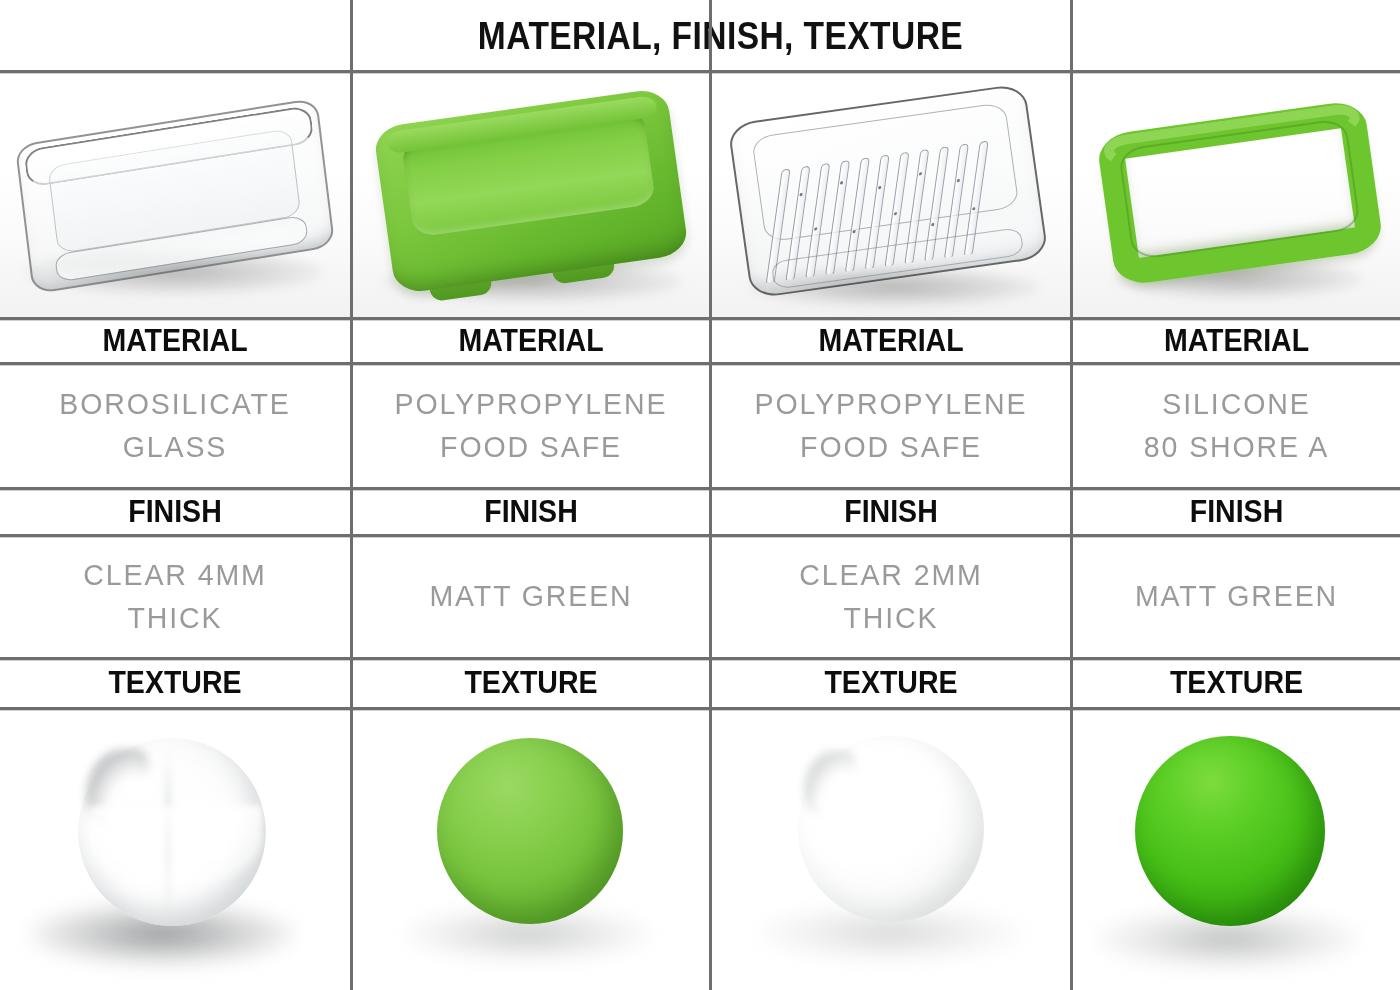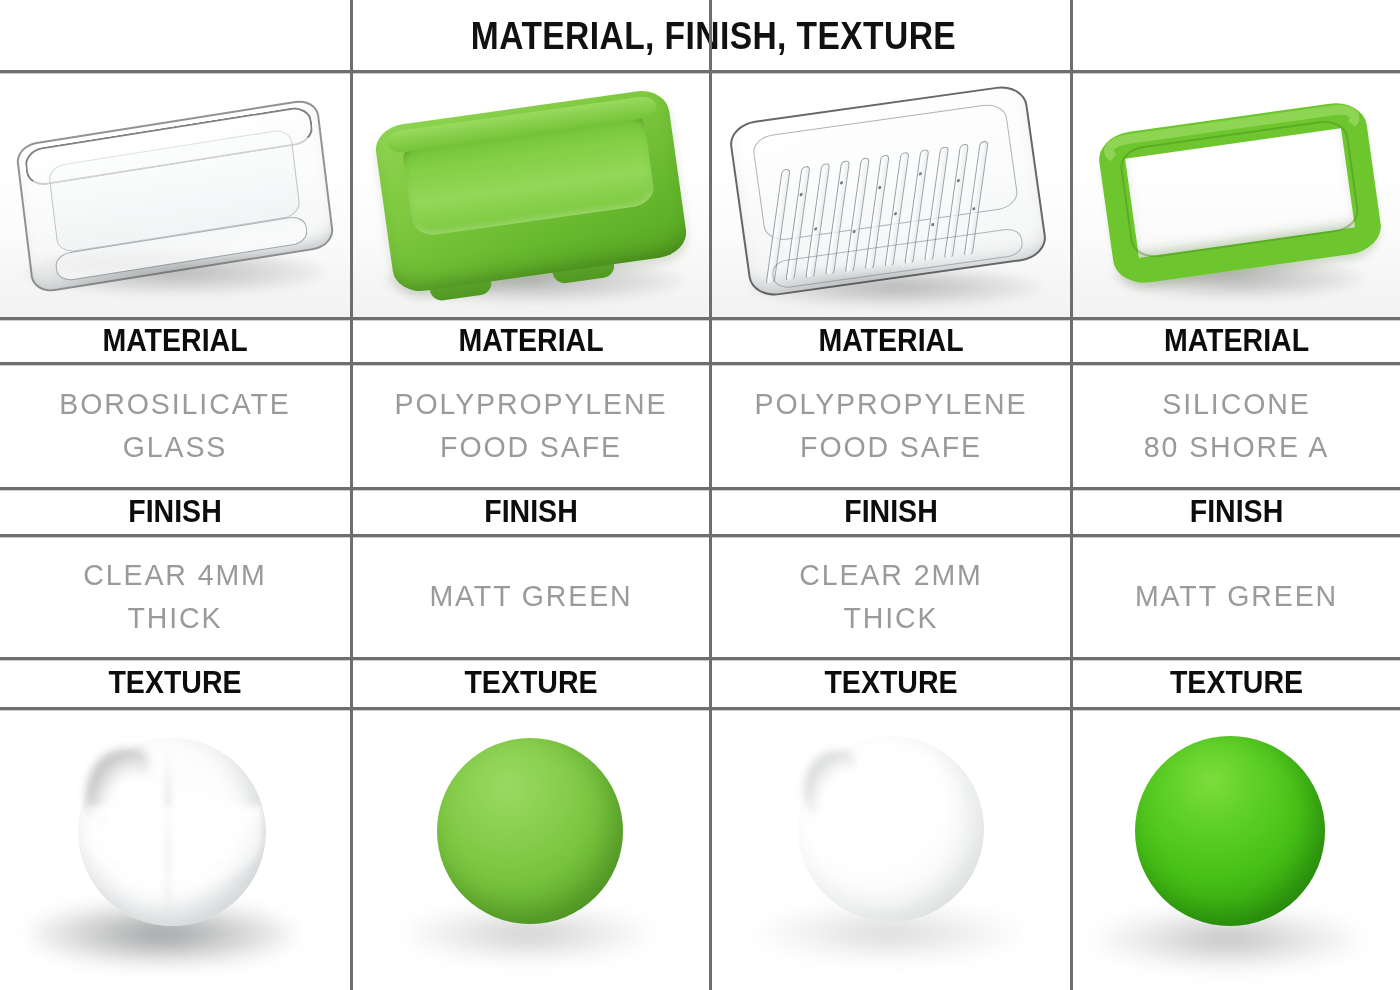--- a/index.html
+++ b/index.html
@@ -15,21 +15,21 @@
     background:#fff;
   }
 
   
   .hline{position:absolute;left:0;width:1400px;height:3px;
          background:#6e6e6e;box-shadow:0 1px 0 #cfcfcf;}
   .vline{position:absolute;top:0;width:3px;background:#6e6e6e;}
 
   
   .title-row{
-    position:absolute;left:1px;top:0;width:1222px;height:72px;
+    position:absolute;left:8px;top:0;width:1222px;height:72px;
   }
   .title-text{
     position:absolute;left:353px;top:0;width:719px;height:72px;
     display:flex;align-items:center;justify-content:center;
     font-size:39px;font-weight:700;color:#111;
     letter-spacing:0.5px;
     transform:scaleX(.86);
   }
 
   

